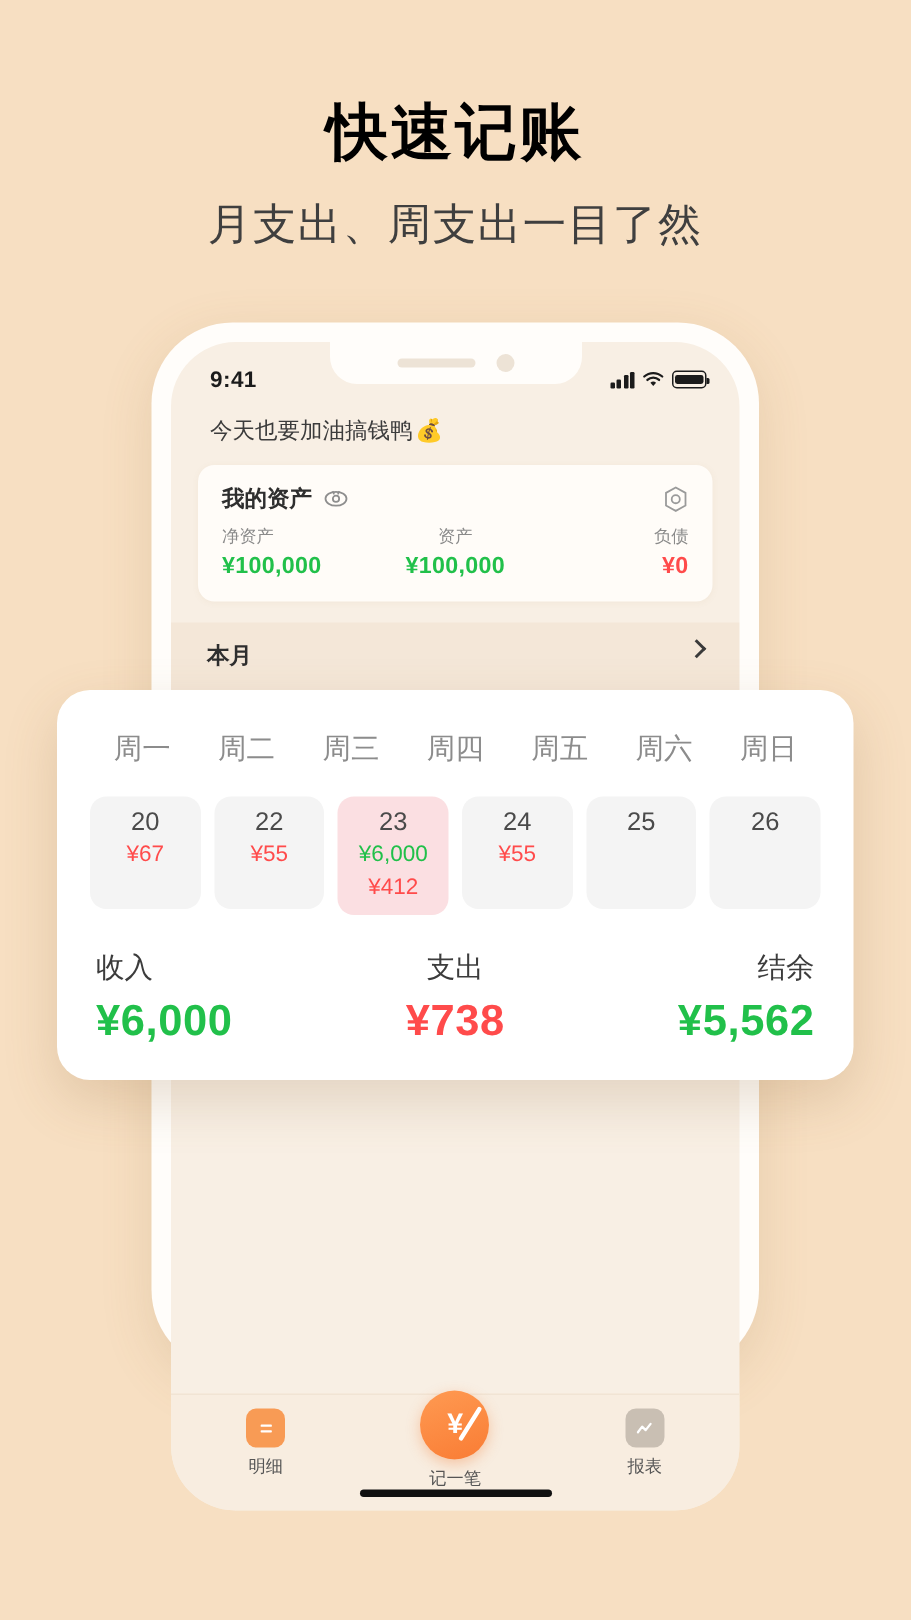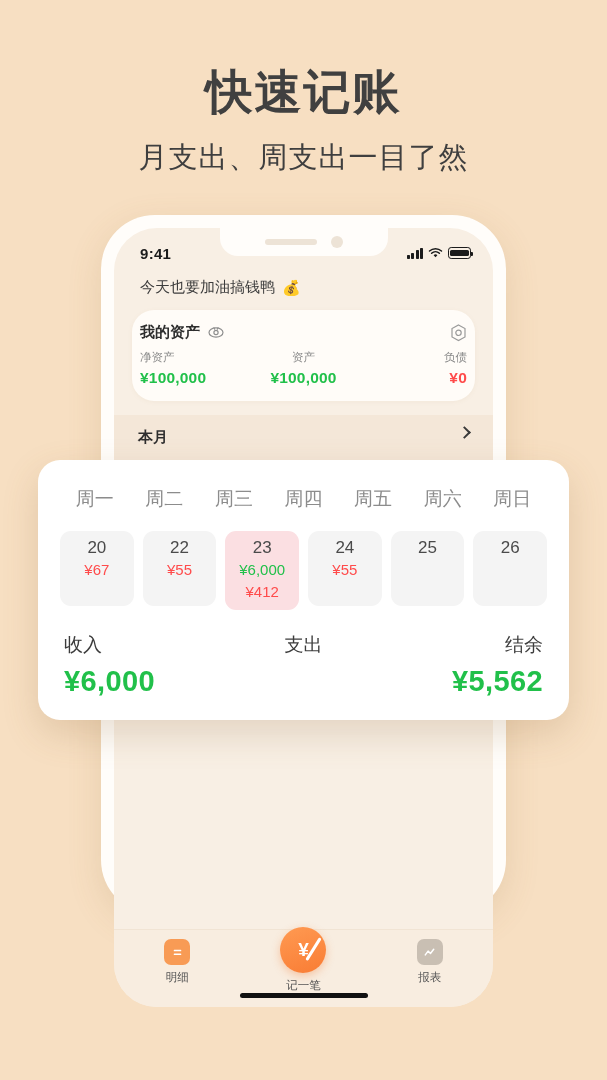--- a/index.html
+++ b/index.html
@@ -8,21 +8,21 @@
     background:#F7DFC2;
     font-family:"Liberation Sans","DejaVu Sans",sans-serif;
     position:relative;
     overflow:hidden;
     -webkit-font-smoothing:antialiased;
   }
 
   
   .promo { width:100%; text-align:center; padding-top:66px; }
   .promo-title {
-    font-size:47px; font-weight:bold; color:#404040;
+    font-size:41px; font-weight:bold; color:#000000;
     letter-spacing:2px; line-height:1.1;text-align:center;
   }
   .promo-sub {
     font-size:29px; color:#3F3F3F; margin-top:24px;
     letter-spacing:1px; line-height:1.1;
   }
 
   
   .phone {
     position:absolute; left:101px; top:215px;
@@ -71,27 +71,27 @@
   }
   .batt::after {
     content:""; position:absolute; right:-3.2px; top:3.4px;
     width:1.8px; height:4px; background:#1B1B1B; border-radius:0 1px 1px 0;
   }
   .batt span { display:block; width:100%; height:100%; background:#1B1B1B; border-radius:1.6px; }
 
   
   .greeting {
     padding:6px 26px 0; font-size:15px; color:#3C3C3C;
-    display:flex; align-items:center; gap:7px;font-family:Liberation Serif, serif;
+    display:flex; align-items:center; gap:2px;font-family:Liberation Serif, serif;
   }
 
   
   .asset-card {
     margin:13px 18px 0; background:#FFFCF8;
-    border-radius:22px; padding:13px 8px 14px;
+    border-radius:11px; padding:13px 16px 14px;
     box-shadow:0 1px 5px rgba(160,120,70,.06);
   }
   .asset-head { display:flex; align-items:center; justify-content:space-between; }
   .asset-head-left { display:flex; align-items:center; gap:8px; }
   .asset-title { font-size:15px; font-weight:bold; color:#2E2E2E; }
   .asset-cols { display:flex; margin-top:8px; }
   .acol { flex:1; }
   .acol:nth-child(2){ text-align:center; }
   .acol:nth-child(3){ text-align:right; }
   .acol .lbl { font-size:11.5px; color:#8A8A8A; }
@@ -396,19 +396,20 @@
     </div>
   </div>
 
   <div class="wk-sum">
     <div class="c">
       <div class="lbl">收入</div>
       <div class="val green">¥6,000</div>
     </div>
     <div class="c">
       <div class="lbl">支出</div>
+      <div class="val red">¥738</div>
     </div>
     <div class="c">
       <div class="lbl">结余</div>
       <div class="val green">¥5,562</div>
     </div>
   </div>
 </div>
 
 </body></html>

